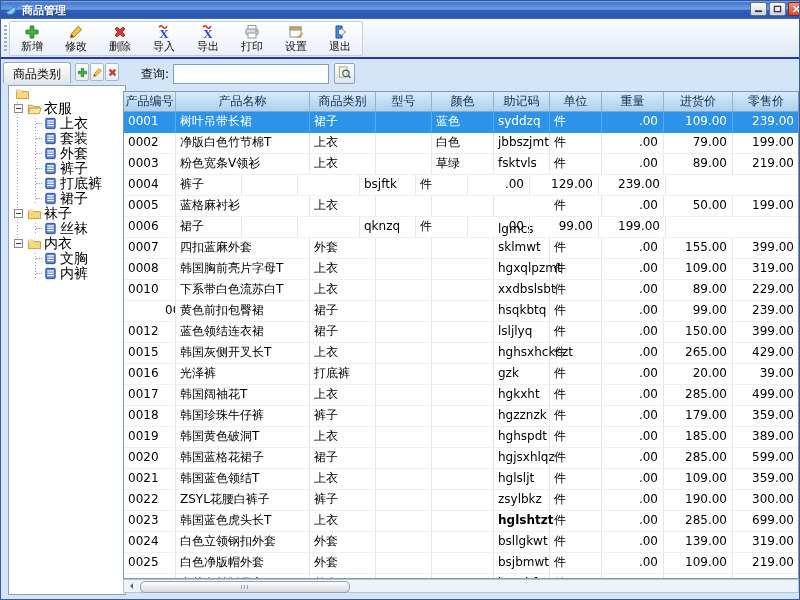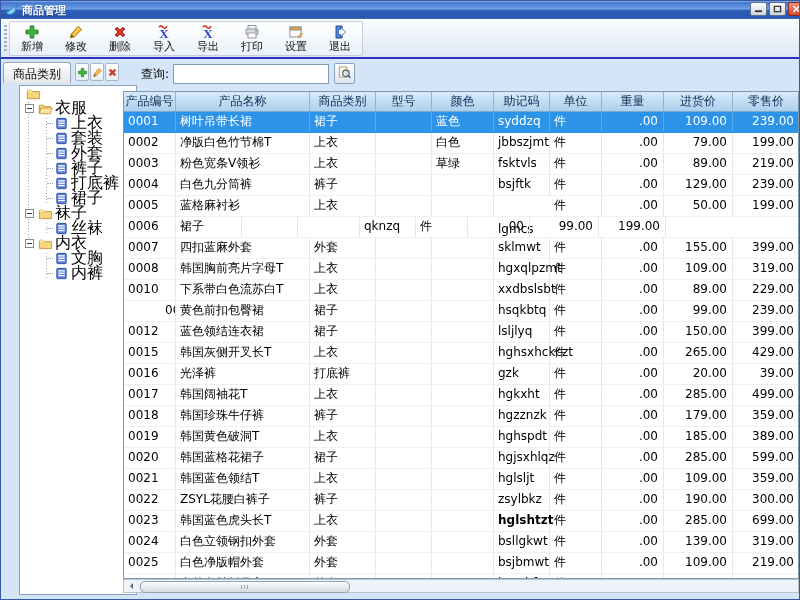--- a/index.html
+++ b/index.html
@@ -34,22 +34,22 @@
   .main{position:absolute;left:0;top:58px;right:0;bottom:0;background:#d3e5f7;}
 
   
   .tab{position:absolute;left:2px;top:3px;height:21px;box-sizing:border-box;padding:3px 9px 0 9px;
     background:linear-gradient(#ffffff,#e6e6e6);border:1px solid #98a6b5;border-bottom:none;
     border-radius:3px 3px 0 0;font-size:12px;color:#000;}
   .mini-buttons{position:absolute;left:74px;top:4px;display:flex;gap:1px;}
   .mini-btn{width:14px;height:18px;box-sizing:border-box;border:1px solid #aab6c4;border-radius:2px;
     background:linear-gradient(#ffffff,#e8edf4);display:flex;align-items:center;justify-content:center;padding:0;}
   .mini-btn svg{width:11px;height:11px;}
-  .tree{position:absolute;left:18px;top:26px;width:116px;bottom:4px;background:#fff;
-    border:1px solid #8ca0b8;font-size:16px;overflow:hidden;}
+  .tree{position:absolute;left:7px;top:26px;width:116px;bottom:4px;background:#fff;
+    border:1px solid #8ca0b8;font-size:14px;overflow:hidden;}
   .trow{height:15px;display:flex;align-items:center;white-space:nowrap;position:relative;z-index:2;}
   .trow:first-child{margin-top:4px;}
   .trow.lvl0{padding-left:6px;}
   .trow.lvl1{padding-left:5px;}
   .trow.lvl2{padding-left:27px;}
   .expander{width:9px;height:9px;box-sizing:border-box;border:1px solid #8a8a8a;background:#fff;
     margin-right:4px;position:relative;flex:none;}
   .expander::after{content:"";position:absolute;left:1px;right:1px;top:3px;height:1px;background:#333;}
   .hstub{width:6px;height:1px;border-top:1px dotted #9aa6b5;margin-right:1px;flex:none;}
   .ticon-tree{width:15px;height:15px;display:inline-flex;flex:none;}
@@ -433,21 +433,20 @@
             <div class="gcell" style="width: 56px;"></div>
             <div class="gcell" style="width: 62px;">草绿</div>
             <div class="gcell ovf" style="width: 56px;">fsktvls</div>
             <div class="gcell" style="width: 52px;">件</div>
             <div class="gcell num" style="width: 62px;">.00</div>
             <div class="gcell num" style="width: 69px;">89.00</div>
             <div class="gcell num" style="width: 67px;">219.00</div>
           </div>
           <div class="grow">
             <div class="gcell" style="width: 52px;">0004</div>
-            <div class="gcell" style="width: 134px;">白色九分筒裤</div>
             <div class="gcell" style="width: 66px;">裤子</div>
             <div class="gcell" style="width: 56px;"></div>
             <div class="gcell" style="width: 62px;"></div>
             <div class="gcell ovf" style="width: 56px;">bsjftk</div>
             <div class="gcell" style="width: 52px;">件</div>
             <div class="gcell num" style="width: 62px;">.00</div>
             <div class="gcell num" style="width: 69px;">129.00</div>
             <div class="gcell num" style="width: 67px;">239.00</div>
           </div>
           <div class="grow">

